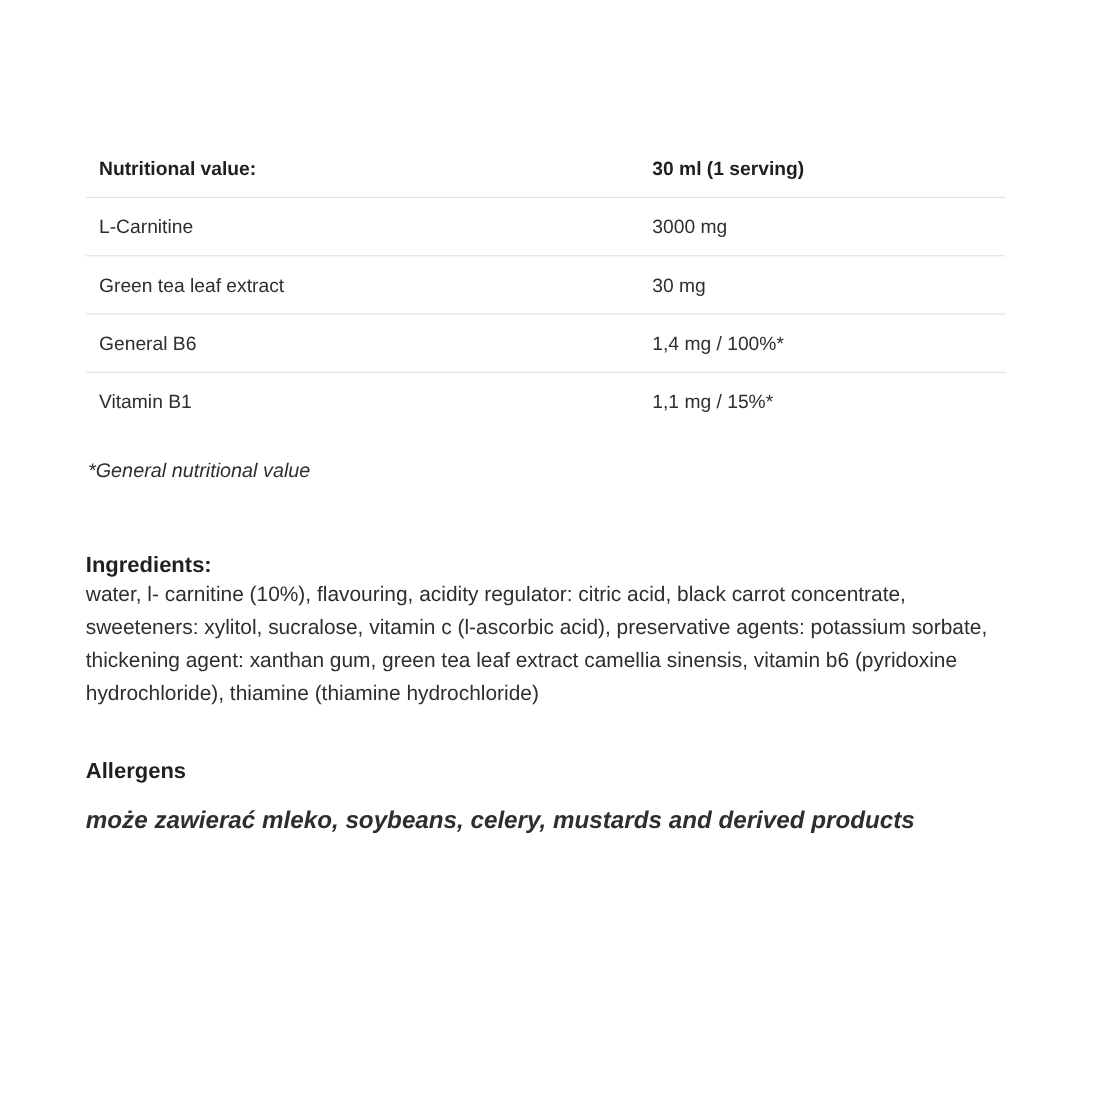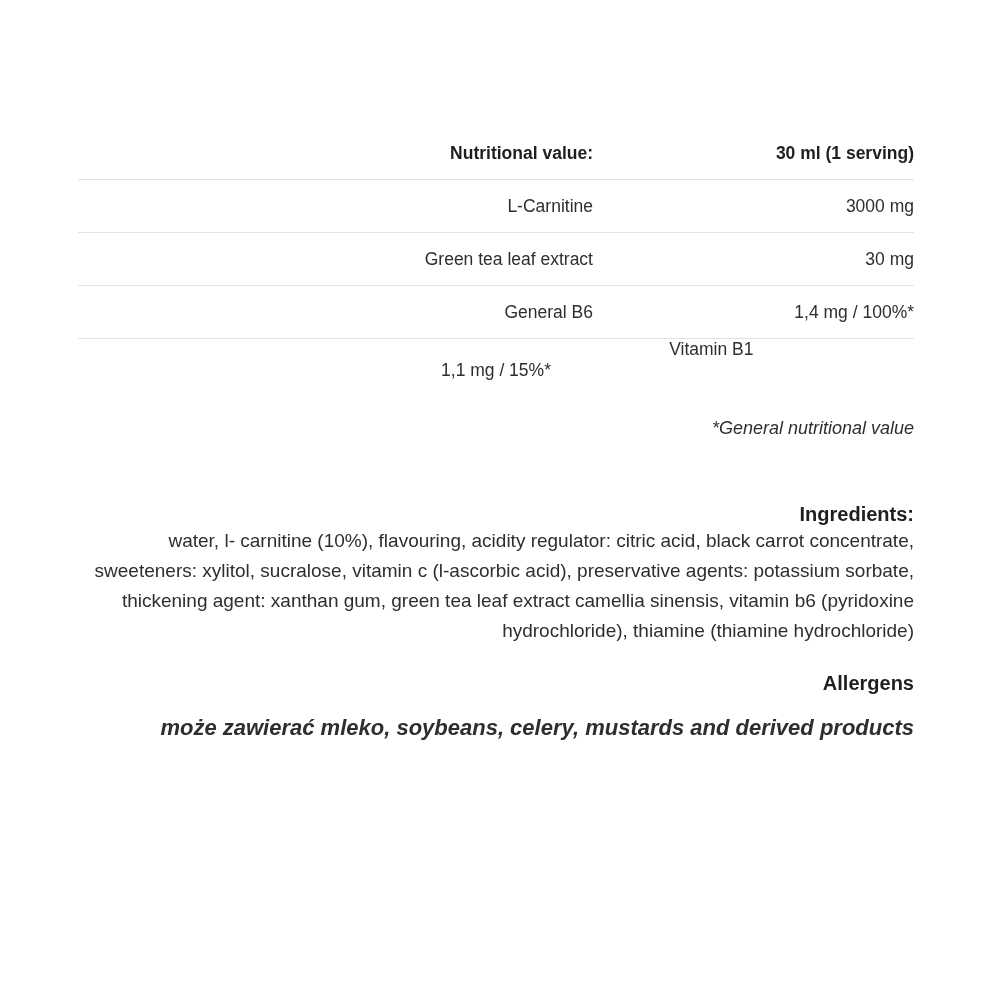--- a/index.html
+++ b/index.html
@@ -1,15 +1,15 @@
 <!DOCTYPE html>
 <html style="--text: #2e2e2e; --heading: #1f1f1f; --border: #e2e2e2;"><head>
 <meta charset="utf-8">
 <style>
-  * { margin: 0; padding: 0; box-sizing: border-box; text-align: right; }
+  * { margin: 0; padding: 0; box-sizing: border-box; }
   html, body {
     width: 1000px;
     background: #ffffff;
     font-family: "Liberation Sans", sans-serif;
     color: var(--text, #2e2e2e);
   }
   .page {
     width: 1000px;
     height: 1000px;
     background: #ffffff;
@@ -23,21 +23,21 @@
 
   
   .ntable { width: 100%; }
   .t-row {
     display: flex;
     align-items: center;
     height: 53px;
     border-bottom: 1px solid var(--border, #e2e2e2);
     font-size: 17.5px;
   }
-  .t-row:last-child { border-bottom: none; flex-direction: column; }
+  .t-row:last-child { border-bottom: none; }
   .t-row.header {
     height: 52px;
     font-weight: 700;
     color: var(--heading, #1f1f1f);
   }
   .t-label {
     width: 515px;
     padding-left: 12px;
   }
   .t-label.indent { padding-left: 52px; }
@@ -56,21 +56,21 @@
     margin-top: 64px;
     font-size: 20px;
     font-weight: 700;
     color: var(--heading, #1f1f1f);
   }
   .ingredients-text {
     font-size: 19px;
     line-height: 30px;
     width: 836px;
   }
-  .allergens-heading { margin-top: 26px; }
+  .allergens-heading { margin-top: 44px; }
   .allergens-text {
     margin-top: 20px;
     font-size: 22px;
     font-weight: 700;
     font-style: italic;
   }
 </style>
 </head>
 <body>
 

